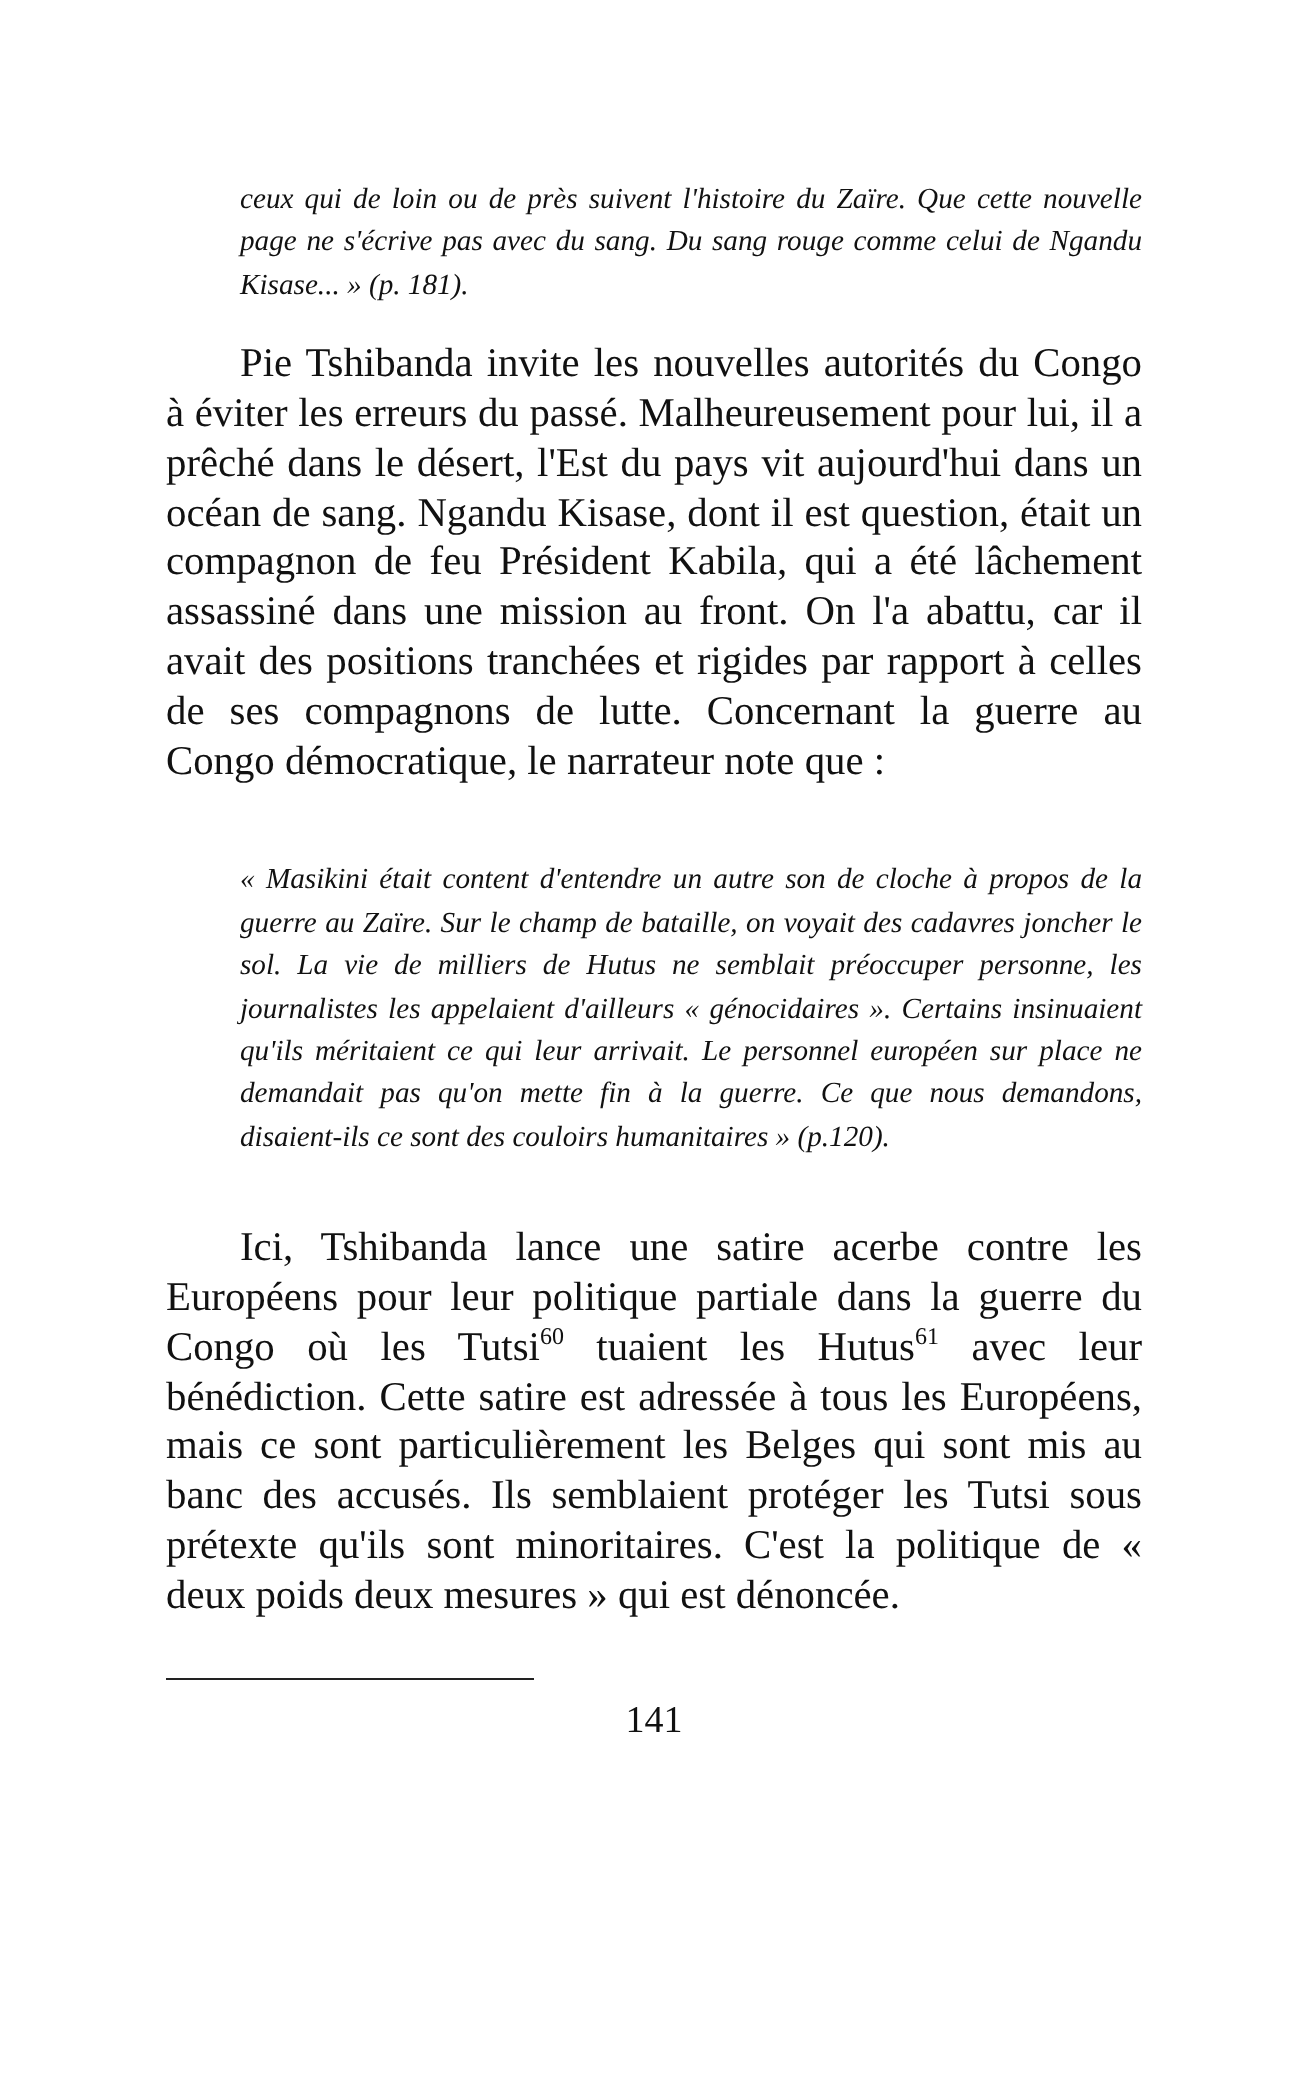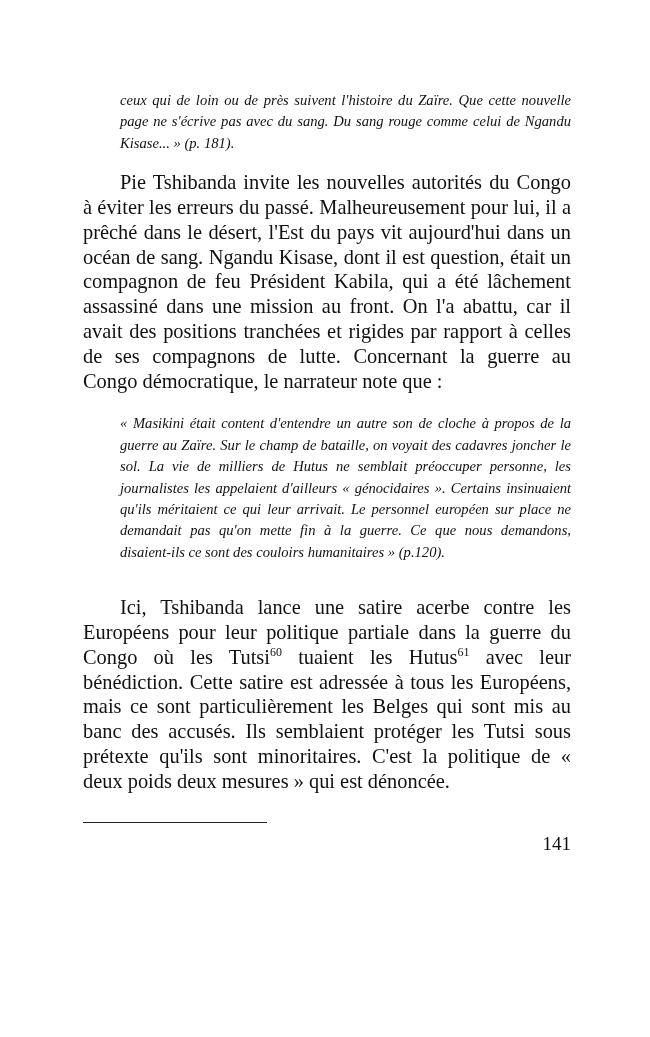--- a/index.html
+++ b/index.html
@@ -2,28 +2,28 @@
 <html><head>
 <meta charset="utf-8">
 <style>
   html, body { margin: 0; padding: 0; background: #ffffff; }
   body { width: 650px; height: 1037px; position: relative; overflow: hidden; color: #111; font-family: "Liberation Serif", "DejaVu Serif", serif; }
   .page { position: absolute; left: 83px; top: 90px; width: 488px; }
   .quote { margin: 0 0 0 37px; font-style: italic; font-size: 14.6px; line-height: 21.4px; text-align: justify; }
   .quote p { margin: 0; }
   .q1 { margin-bottom: 16px; }
   .body-p { margin: 0; font-size: 20.4px; line-height: 24.8px; text-align: justify; text-indent: 37px; }
-  .bp1 { margin-bottom: 20px; }
+  .bp1 { margin-bottom: 37px; }
   .q2 { margin-bottom: 32px; }
   sup { font-size: 12px; line-height: 0; vertical-align: super; }
   .rule { width: 184px; border-top: 1px solid #222; margin: 28px 0 10px 0; }
   .fn { margin: 0; font-size: 13.6px; line-height: 17.2px; text-align: justify; }
   .fn sup { font-size: 9px; }
   .fn i { font-style: italic; }
-  .pageno { text-align: right; font-size: 19px; margin-top: 2px; }
+  .pageno { text-align: center; font-size: 19px; margin-top: 2px; }
 </style>
 </head>
 <body>
 
 <div class="page">
   <div class="quote q1">
     <p>ceux qui de loin ou de près suivent l'histoire du Zaïre. Que cette nouvelle page ne s'écrive pas avec du sang. Du sang rouge comme celui de Ngandu Kisase... » (p. 181).</p>
   </div>
 
   <p class="body-p bp1">Pie Tshibanda invite les nouvelles autorités du Congo à éviter les erreurs du passé. Malheureusement pour lui, il a prêché dans le désert, l'Est du pays vit aujourd'hui dans un océan de sang. Ngandu Kisase, dont il est question, était un compagnon de feu Président Kabila, qui a été lâchement assassiné dans une mission au front. On l'a abattu, car il avait des positions tranchées et rigides par rapport à celles de ses compagnons de lutte. Concernant la guerre au Congo démocratique, le narrateur note que :</p>

